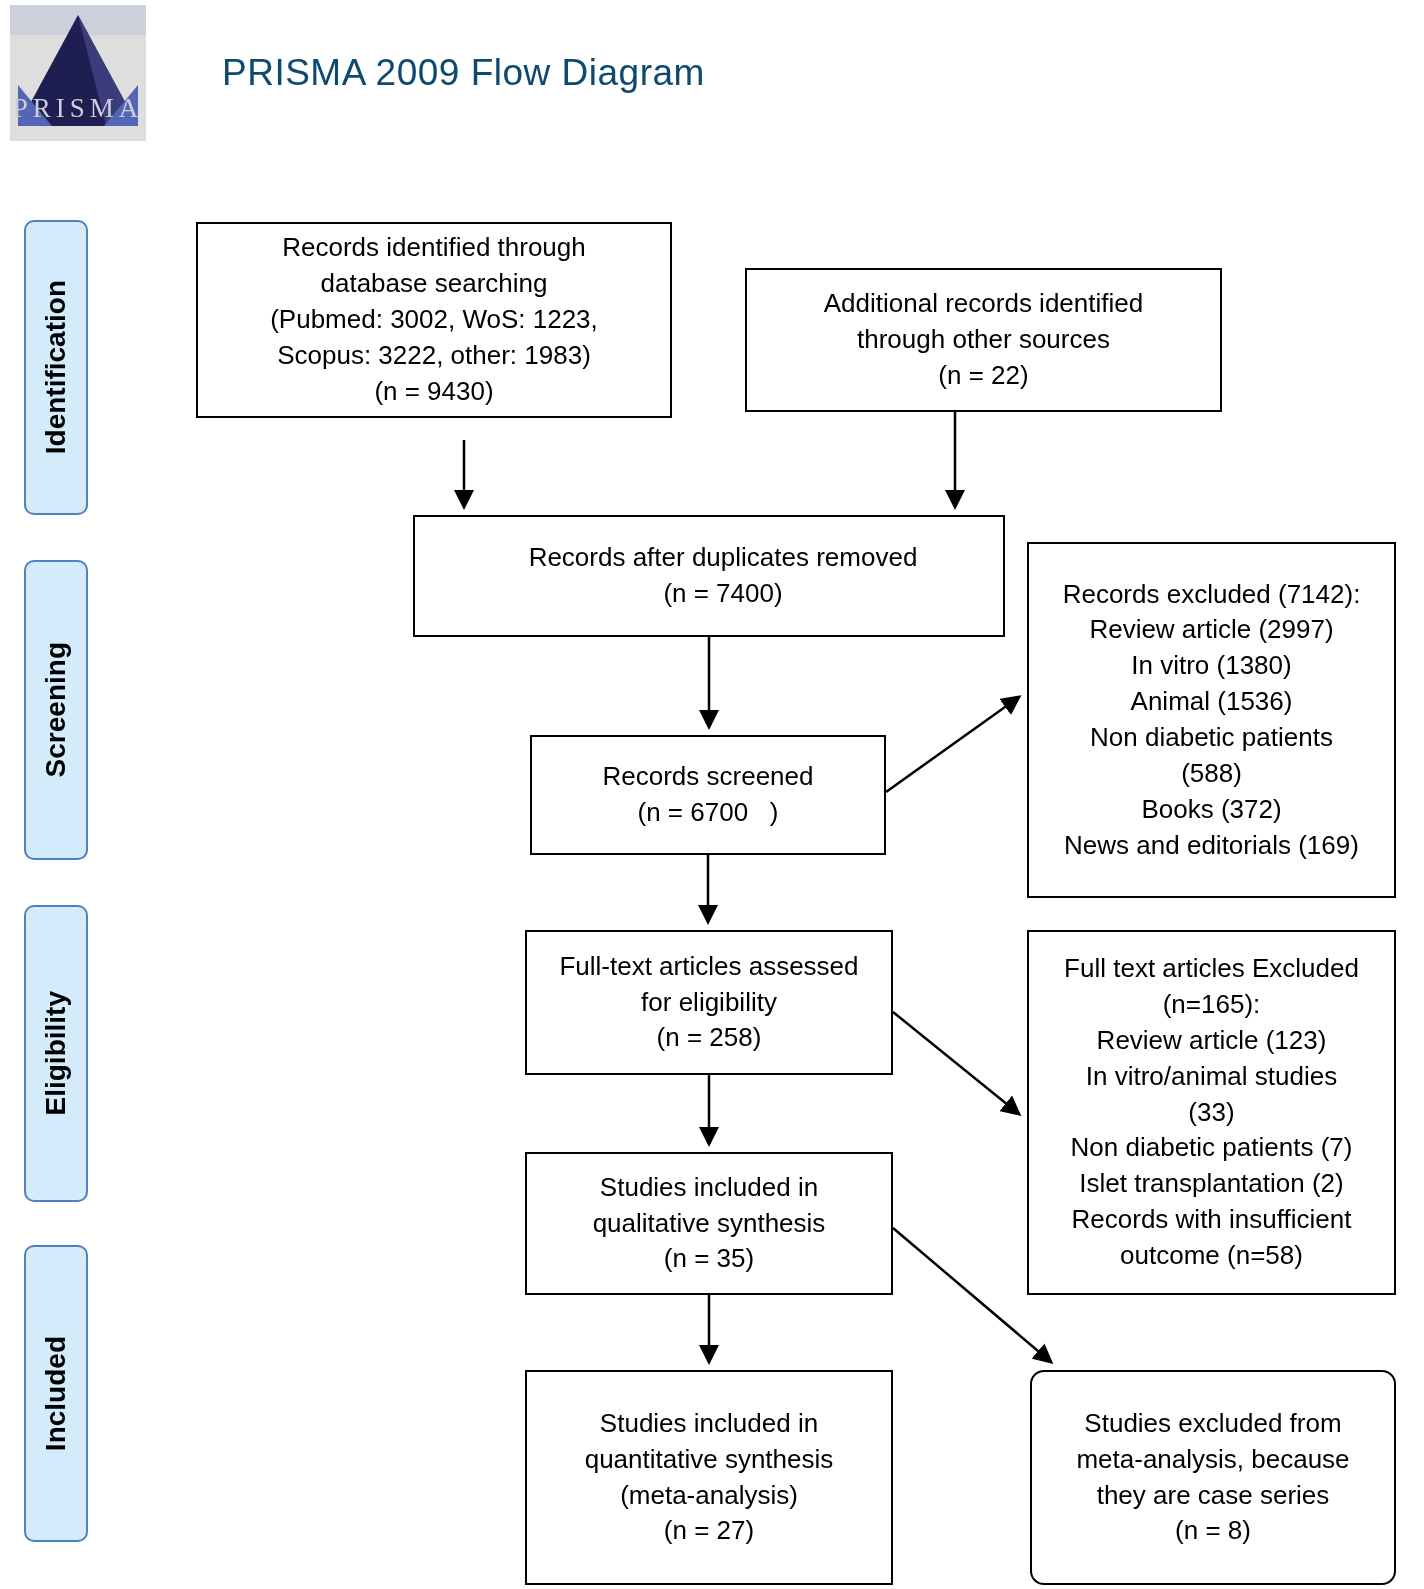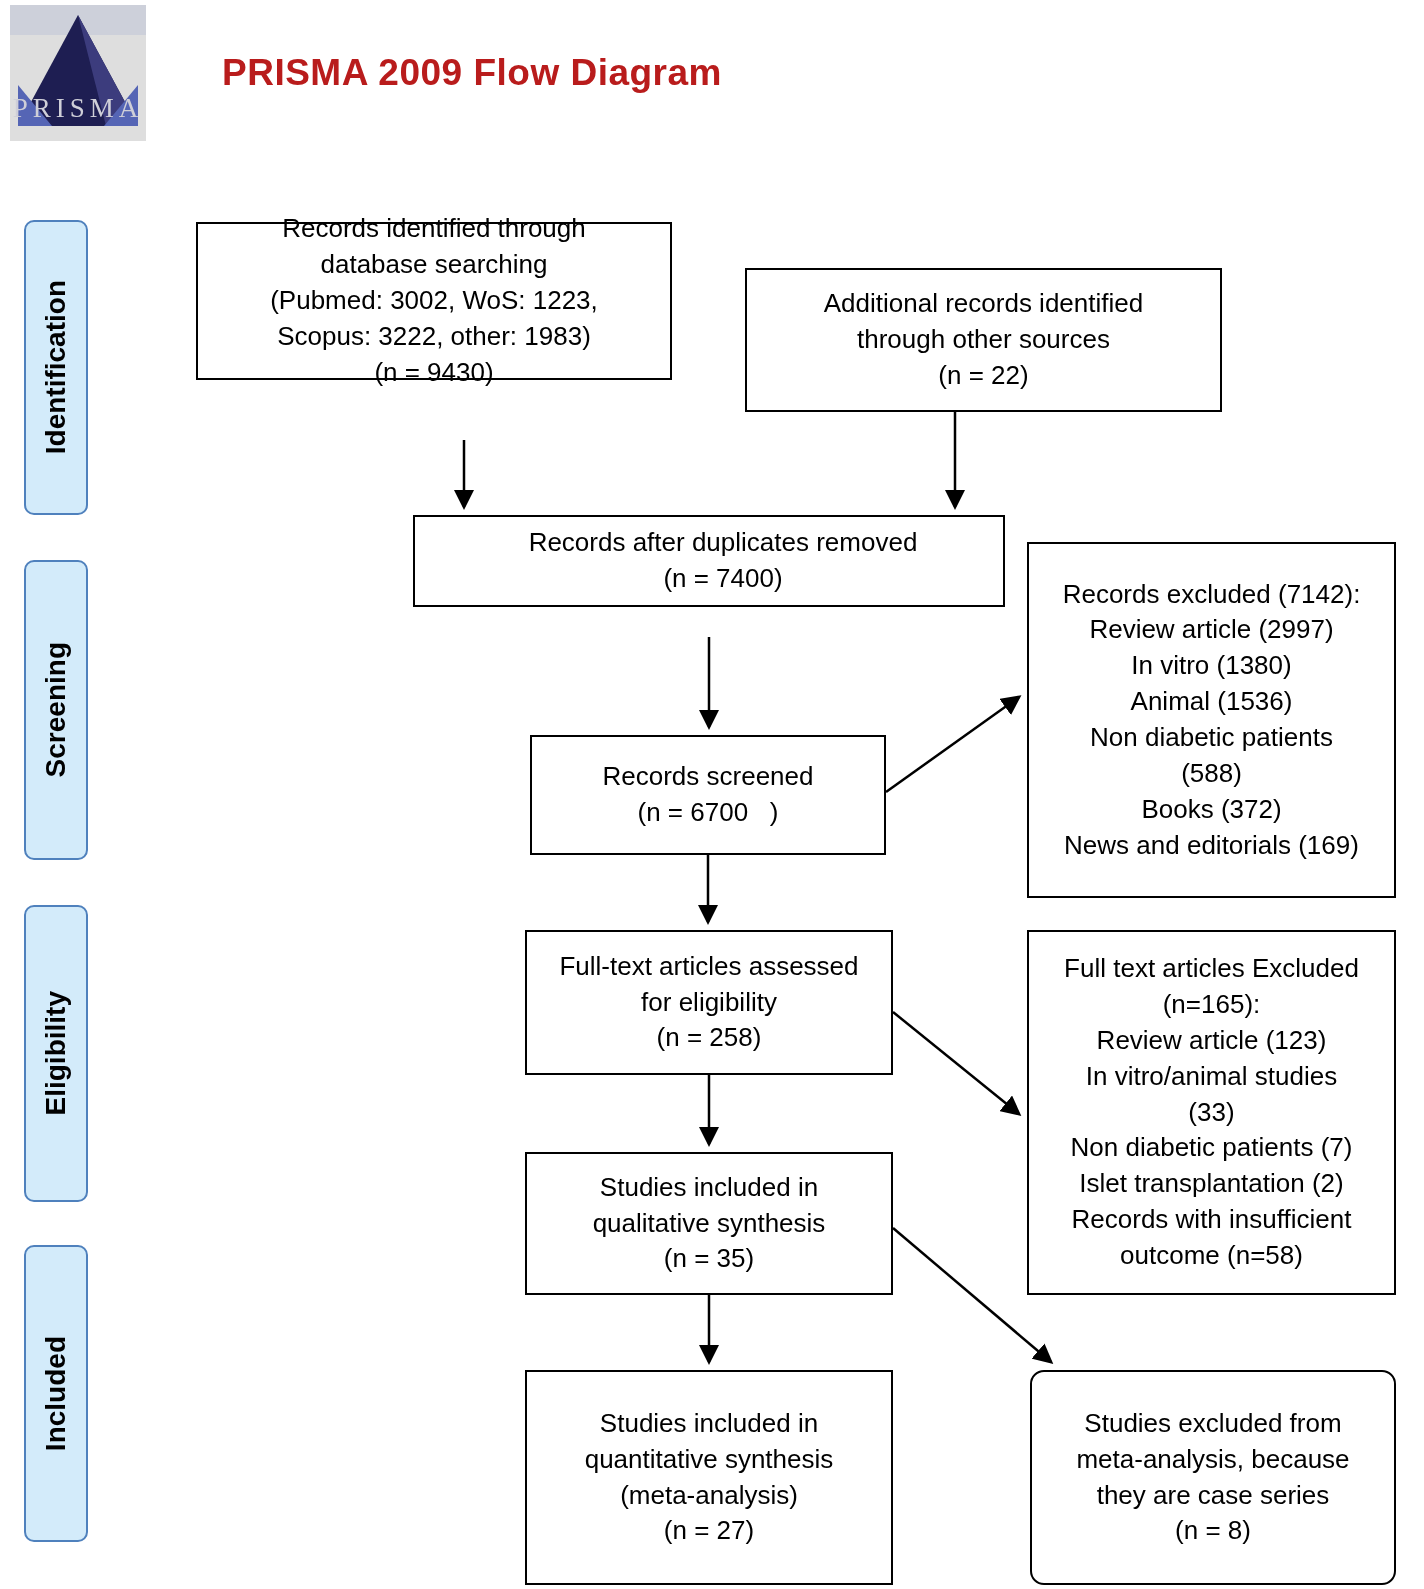--- a/index.html
+++ b/index.html
@@ -2,21 +2,21 @@
 <html><head>
 <meta charset="utf-8">
 <style>
   * { margin:0; padding:0; box-sizing:border-box; }
   html,body { background:#ffffff; }
   body { font-family:"Liberation Sans", sans-serif; color:#000; }
   .canvas { position:relative; width:1424px; height:1589px; background:#ffffff; overflow:hidden; }
 
   .logo { position:absolute; left:10px; top:5px; width:136px; height:136px; }
 
-  .title { position:absolute; left:222px; top:52px; font-size:37px; font-weight:700; letter-spacing:0.5px; color:#b91c1c; font-family:"Liberation Sans", sans-serif; }
+  .title { position:absolute; left:222px; top:52px; font-size:37px; font-weight:400; letter-spacing:0.5px; color:#0c4a6e; font-family:"Liberation Sans", sans-serif; }
 
   .stage { position:absolute; width:64px; background:#d3ebfa; border:2px solid #4f81bd; border-radius:10px; display:flex; align-items:center; justify-content:center; }
   .stage span { writing-mode:vertical-rl; transform:rotate(180deg); font-weight:700; font-size:28px; white-space:nowrap; }
 
   .box { position:absolute; background:#ffffff; border:2.5px solid #000; display:flex; align-items:center; justify-content:center; text-align:center; padding:6px 8px; }
   .box-text { white-space:pre-wrap; font-size:26px; line-height:1.38; }
 
   .arrows { position:absolute; left:0; top:0; width:1424px; height:1589px; pointer-events:none; }
   .arrows line { stroke:#000; stroke-width:2.5; }
 </style>
@@ -43,35 +43,35 @@
   <div class="stage" style="left:24px; top:560px; height:300px;">
     <span>Screening</span>
   </div>
   <div class="stage" style="left:24px; top:905px; height:297px;">
     <span>Eligibility</span>
   </div>
   <div class="stage" style="left:24px; top:1245px; height:297px;">
     <span>Included</span>
   </div>
 
-  <div class="box" style="left:196px; top:222px; width:476px; height:158px;">
+  <div class="box" style="left:196px; top:222px; width:476px; height:196px;">
     <div class="box-text">Records identified through
 database searching
 (Pubmed: 3002, WoS: 1223,
 Scopus: 3222, other: 1983)
 (n = 9430)</div>
   </div>
 
   <div class="box" style="left:745px; top:268px; width:477px; height:144px;">
     <div class="box-text">Additional records identified
 through other sources
 (n = 22)</div>
   </div>
 
-  <div class="box" style="left:413px; top:515px; width:592px; height:92px;padding-left:36px;">
+  <div class="box" style="left:413px; top:515px; width:592px; height:122px;padding-left:36px;">
     <div class="box-text">Records after duplicates removed
 (n = 7400)</div>
   </div>
 
   <div class="box" style="left:1027px; top:515px; width:369px; height:356px;margin-top:27px;">
     <div class="box-text">Records excluded (7142):
 Review article (2997)
 In vitro (1380)
 Animal (1536)
 Non diabetic patients

